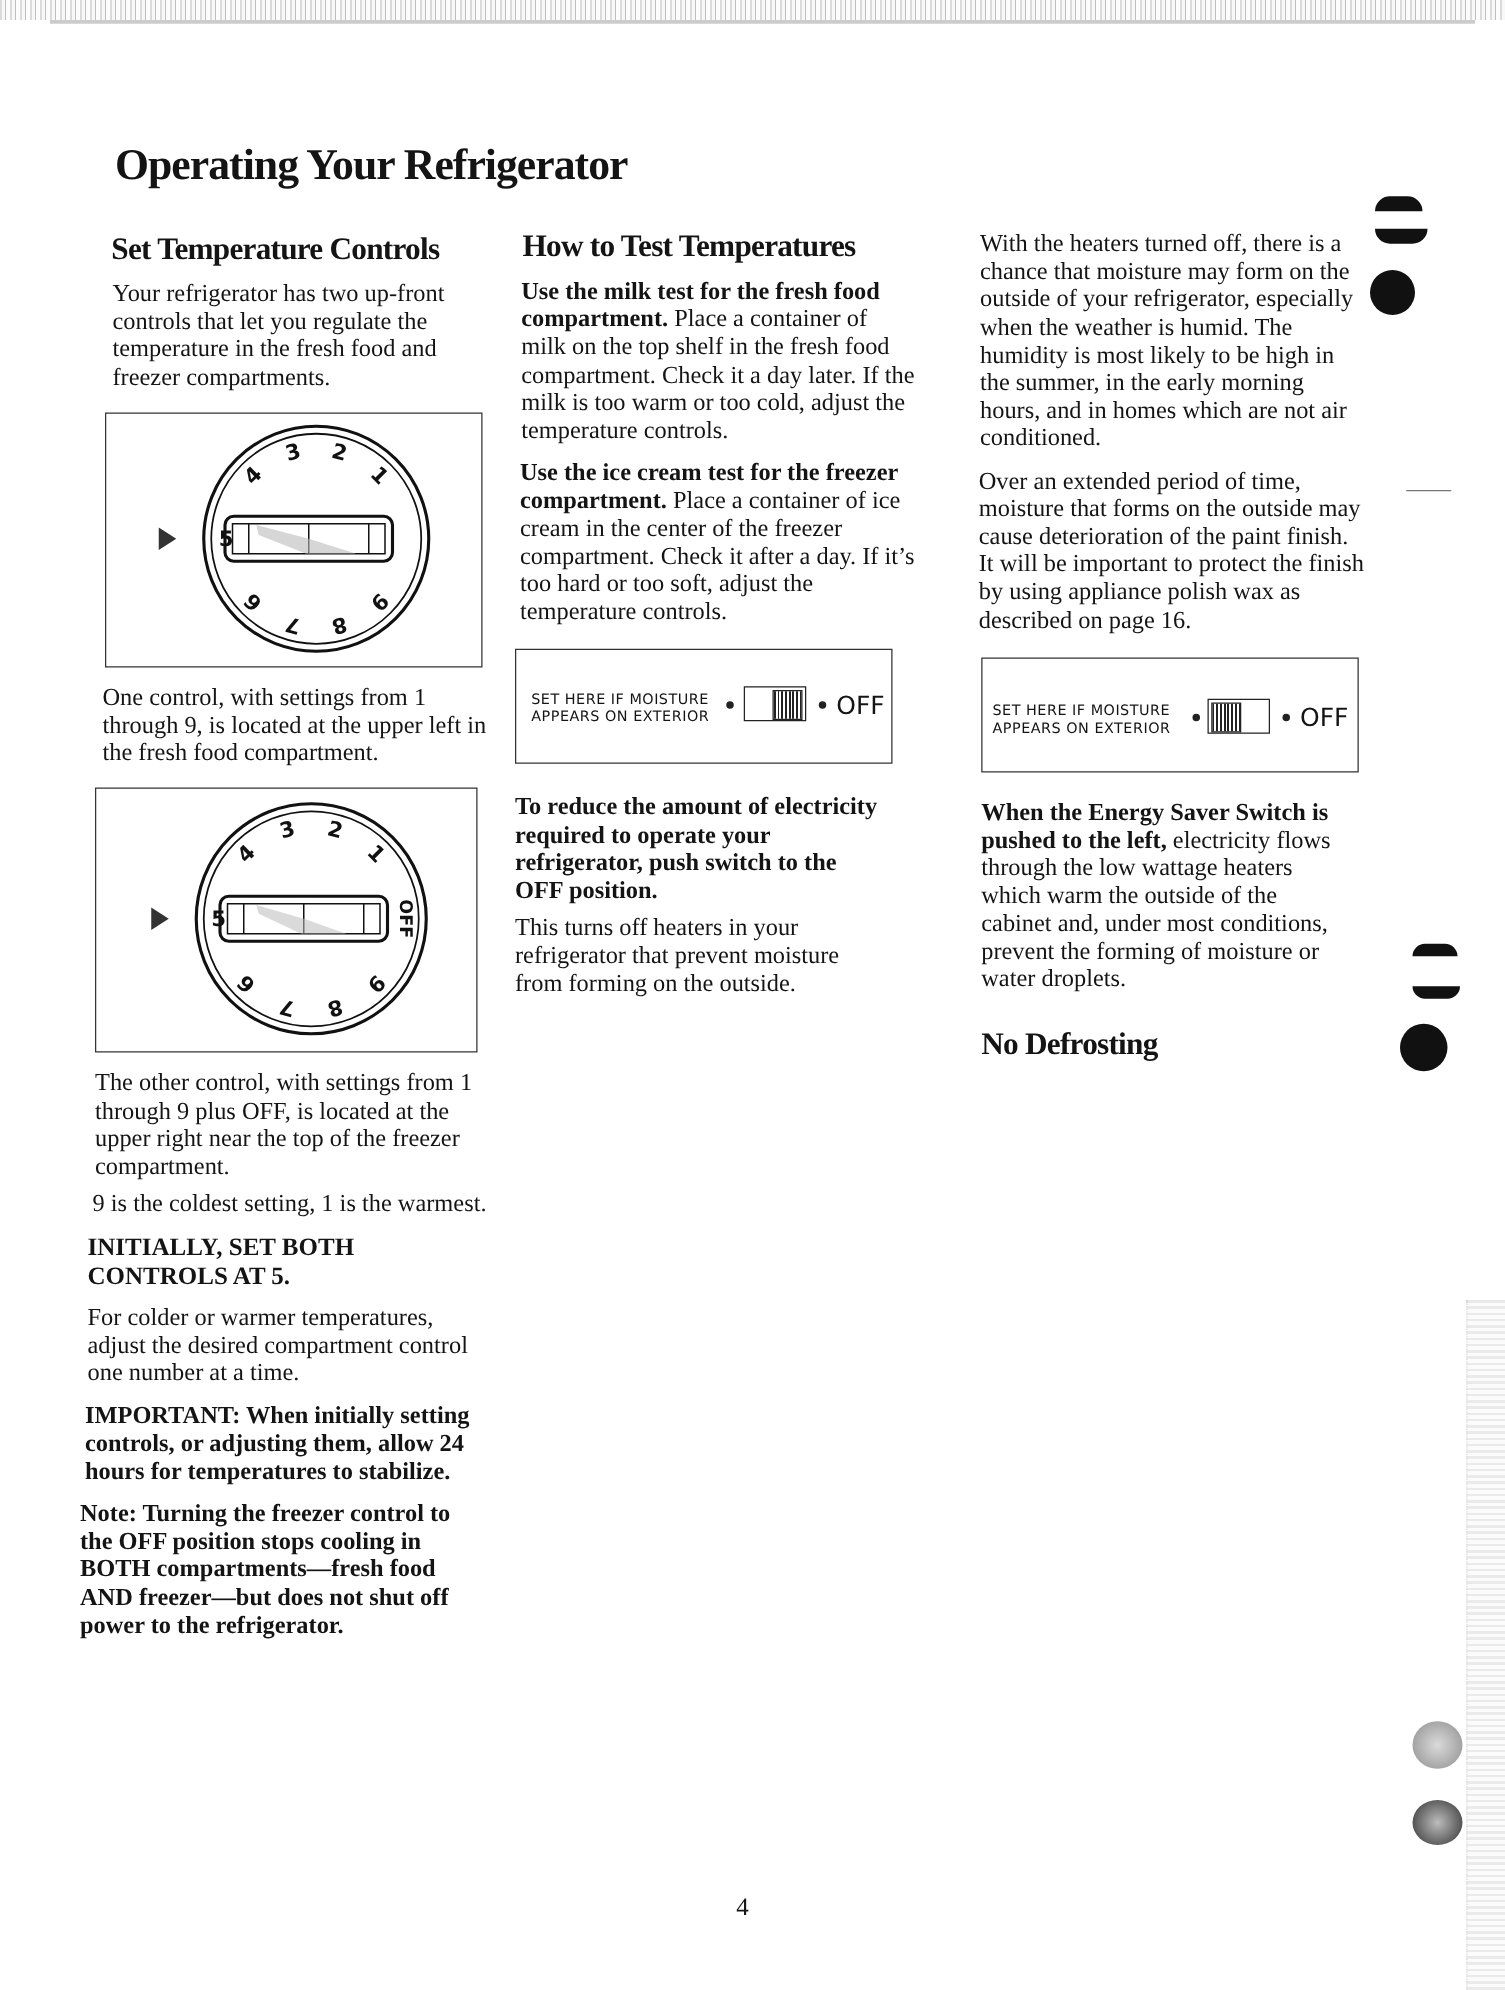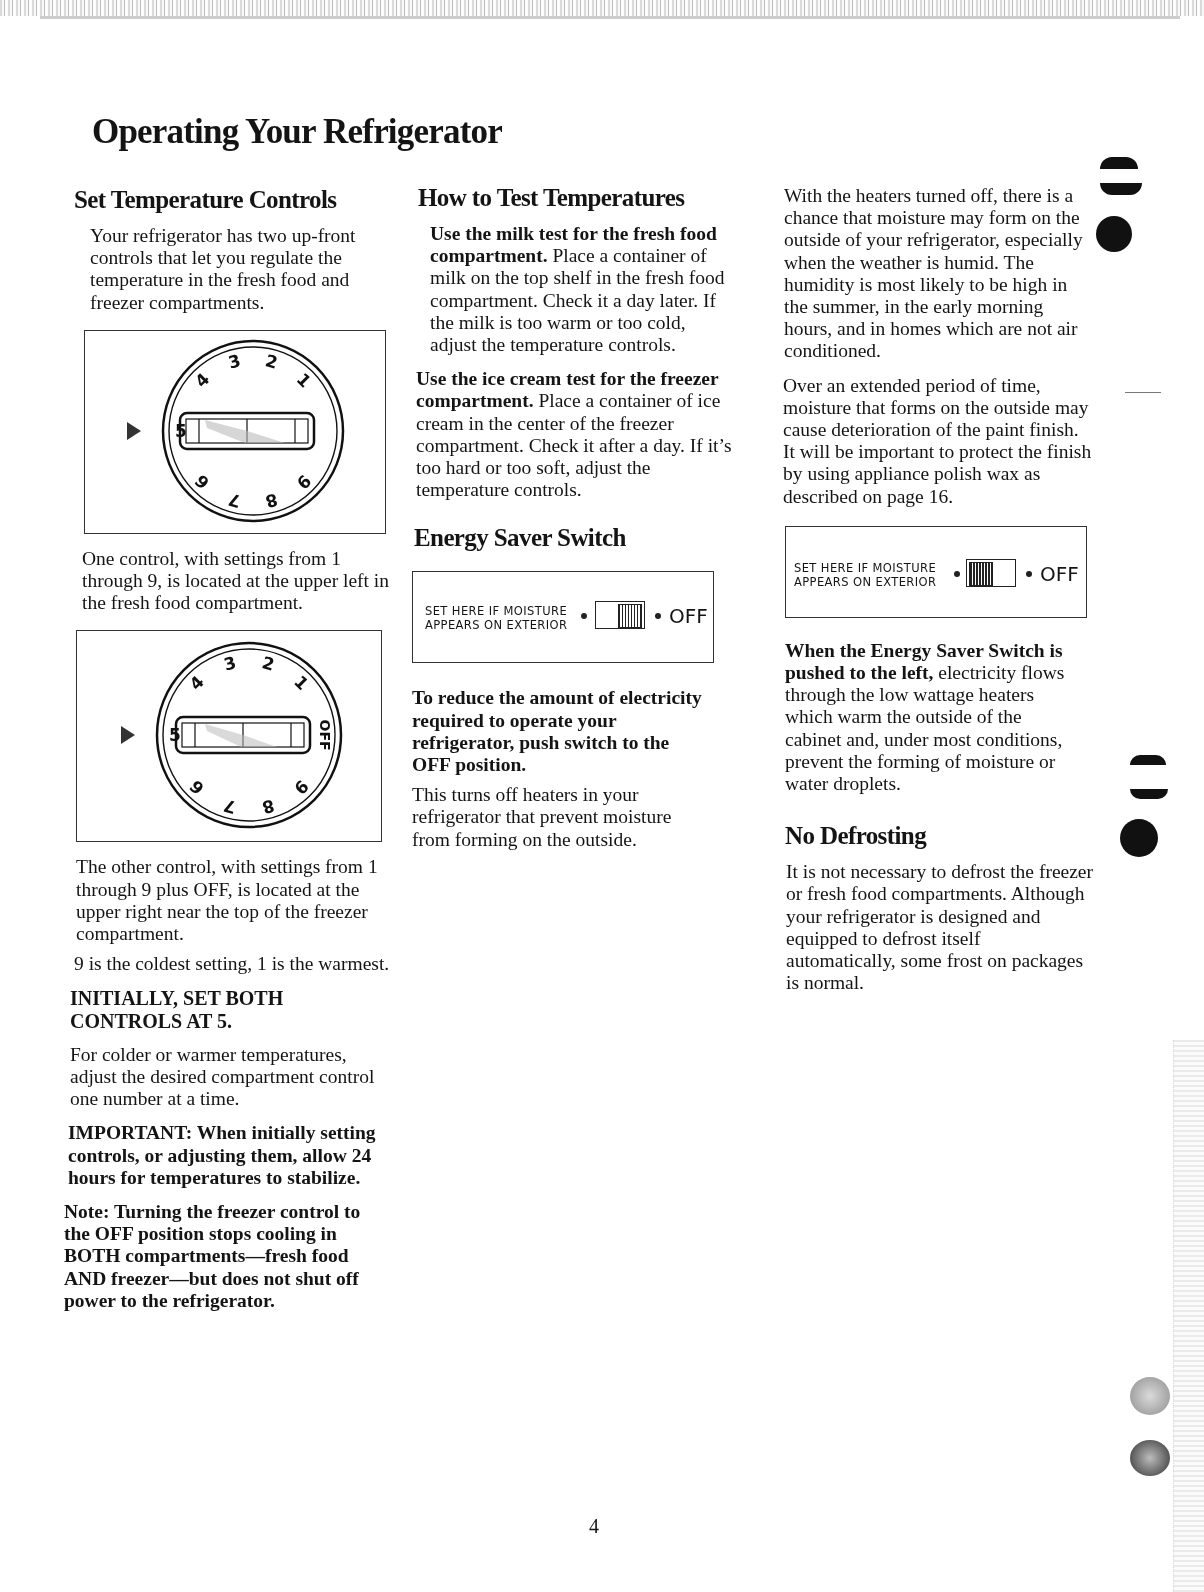--- a/index.html
+++ b/index.html
@@ -47,21 +47,21 @@
 </head>
 <body>
 
 <div class="scan-top"></div>
 <div class="scan-top2"></div>
 <div class="scan-right"></div>
 
 <h1>Operating Your Refrigerator</h1>
 
 <div class="col col1">
-  <h2 style="margin-left:2px">Set Temperature Controls</h2>
+  <h2 style="margin-left:17px">Set Temperature Controls</h2>
   <p style="margin-left:18px">Your refrigerator has two up-front controls that let you regulate the temperature in the fresh food and freezer compartments.</p>
 
   <div class="dialbox" style="margin:16px 0 0 12px;width:300px;height:202px;">
     <svg width="300" height="202" viewBox="0 0 300 202">
       <circle cx="168" cy="100" r="90" fill="none" stroke="#111" stroke-width="2.5"></circle>
       <circle cx="168" cy="100" r="84" fill="none" stroke="#111" stroke-width="1.4"></circle>
       <polygon points="42,91 42,109 56,100" fill="#333"></polygon>
       <rect x="95" y="82" width="134" height="36" rx="7" fill="#fff" stroke="#111" stroke-width="2.5"></rect>
       <rect x="101" y="88" width="122" height="24" fill="#fff" stroke="#111" stroke-width="1.2"></rect>
       <line x1="114" y1="88" x2="114" y2="112" stroke="#111" stroke-width="1.2"></line>
@@ -113,24 +113,23 @@
   <p style="margin:14px 0 0 4px">The other control, with settings from 1 through 9 plus OFF, is located at the upper right near the top of the freezer compartment.</p>
   <p class="gap6" style="margin-left:2px">9 is the coldest setting, 1 is the warmest.</p>
   <p class="gap10 b" style="margin-left:-2px;font-size:20px">INITIALLY, SET BOTH CONTROLS AT 5.</p>
   <p class="gap10" style="margin-left:-2px">For colder or warmer temperatures, adjust the desired compartment control one number at a time.</p>
   <p class="gap10 b" style="margin-left:-4px;width:310px">IMPORTANT: When initially setting controls, or adjusting them, allow 24 hours for temperatures to stabilize.</p>
   <p class="gap10 b" style="margin-left:-8px;width:315px">Note: Turning the freezer control to the OFF position stops cooling in BOTH compartments—fresh food AND freezer—but does not shut off power to the refrigerator.</p>
 </div>
 
 <div class="col col2">
   <h2 style="margin-left:6px">How to Test Temperatures</h2>
-  <p style="margin-left:18px"><span class="b">Use the milk test for the fresh food compartment.</span><span> Place a container of milk on the top shelf in the fresh food compartment. Check it a day later. If the milk is too warm or too cold, adjust the temperature controls.</span></p>
+  <p style="margin-left:5px"><span class="b">Use the milk test for the fresh food compartment.</span><span> Place a container of milk on the top shelf in the fresh food compartment. Check it a day later. If the milk is too warm or too cold, adjust the temperature controls.</span></p>
   <p class="gap10" style="margin-left:4px"><span class="b">Use the ice cream test for the freezer compartment.</span><span> Place a container of ice cream in the center of the freezer compartment. Check it after a day. If it’s too hard or too soft, adjust the temperature controls.</span></p>
 
-  <h2 style="margin:22px 0 10px 2px">Energy Saver Switch</h2>
 
   <div class="switchbox" style="margin:18px 0 0 0;width:300px;">
     <div class="sw-label" style="left:12px;top:32px;width:150px">
       <div>SET HERE IF MOISTURE</div>
       <div>APPEARS ON EXTERIOR</div>
     </div>
     <div class="sw-dot" style="left:168px;top:41px"></div>
     <div class="sw-slot" style="left:182px;top:29px">
       <div class="sw-knob" style="right:2px"></div>
     </div>
@@ -155,21 +154,20 @@
     <div class="sw-slot" style="left:180px;top:32px">
       <div class="sw-knob" style="left:2px"></div>
     </div>
     <div class="sw-dot" style="left:240px;top:44px"></div>
     <div class="sw-off" style="left:254px;top:35px">OFF</div>
   </div>
 
   <p style="margin:22px 0 0 2px;width:285px"><span class="b">When the Energy Saver Switch is pushed to the left,</span><span> electricity flows through the low wattage heaters which warm the outside of the cabinet and, under most conditions, prevent the forming of moisture or water droplets.</span></p>
 
   <h2 style="margin:26px 0 10px 2px">No Defrosting</h2>
-  <p style="margin-left:3px">It is not necessary to defrost the freezer or fresh food compartments. Although your refrigerator is designed and equipped to defrost itself automatically, some frost on packages is normal.</p>
 </div>
 
 <div class="pageno">4</div>
 
 <div class="binder half-top" style="left:1100px;top:157px;width:38px;height:12px"></div>
 <div class="binder half-bot" style="left:1100px;top:183px;width:42px;height:12px"></div>
 <div class="binder full" style="left:1096px;top:216px;width:36px;height:36px"></div>
 <div class="margin-mark" style="left:1125px;top:392px;width:36px;background:#777"></div>
 <div class="binder half-top" style="left:1130px;top:755px;width:36px;height:10px"></div>
 <div class="binder half-bot" style="left:1130px;top:789px;width:38px;height:10px"></div>

